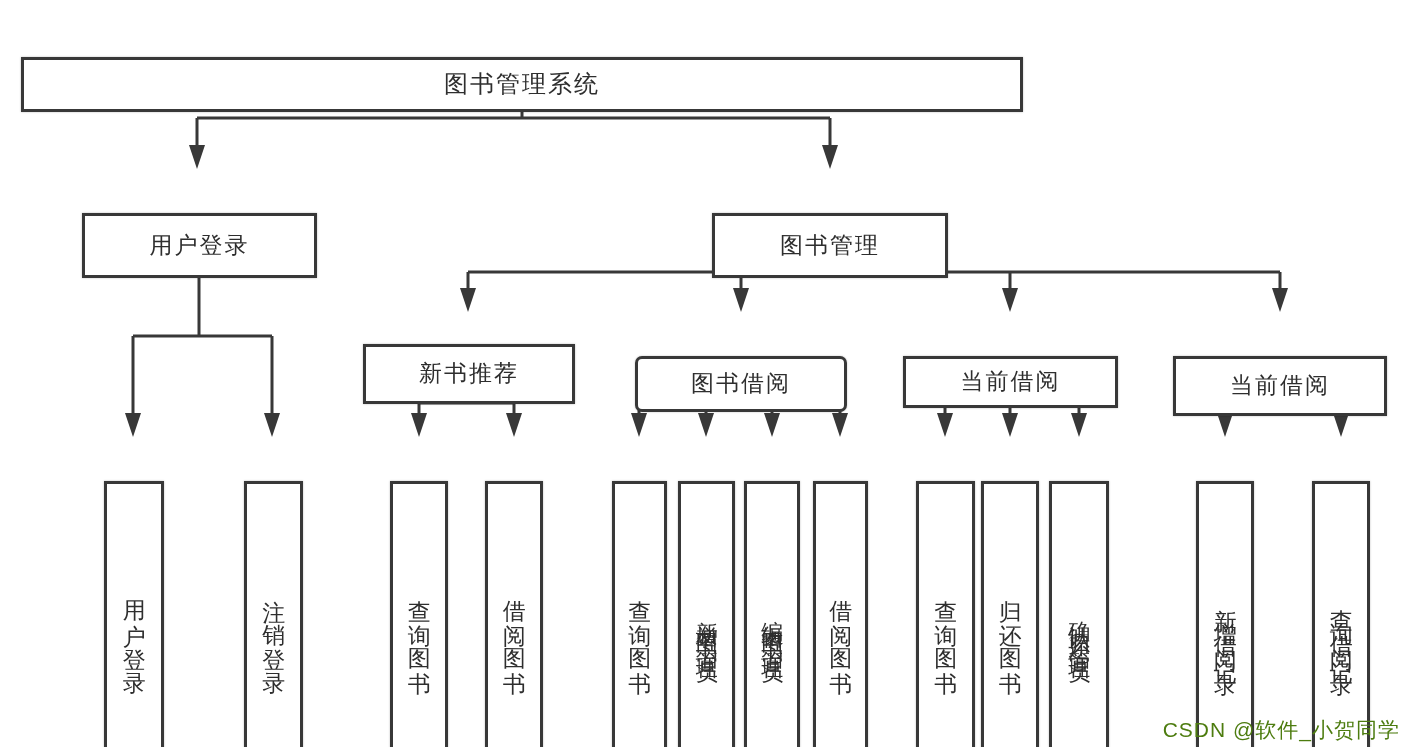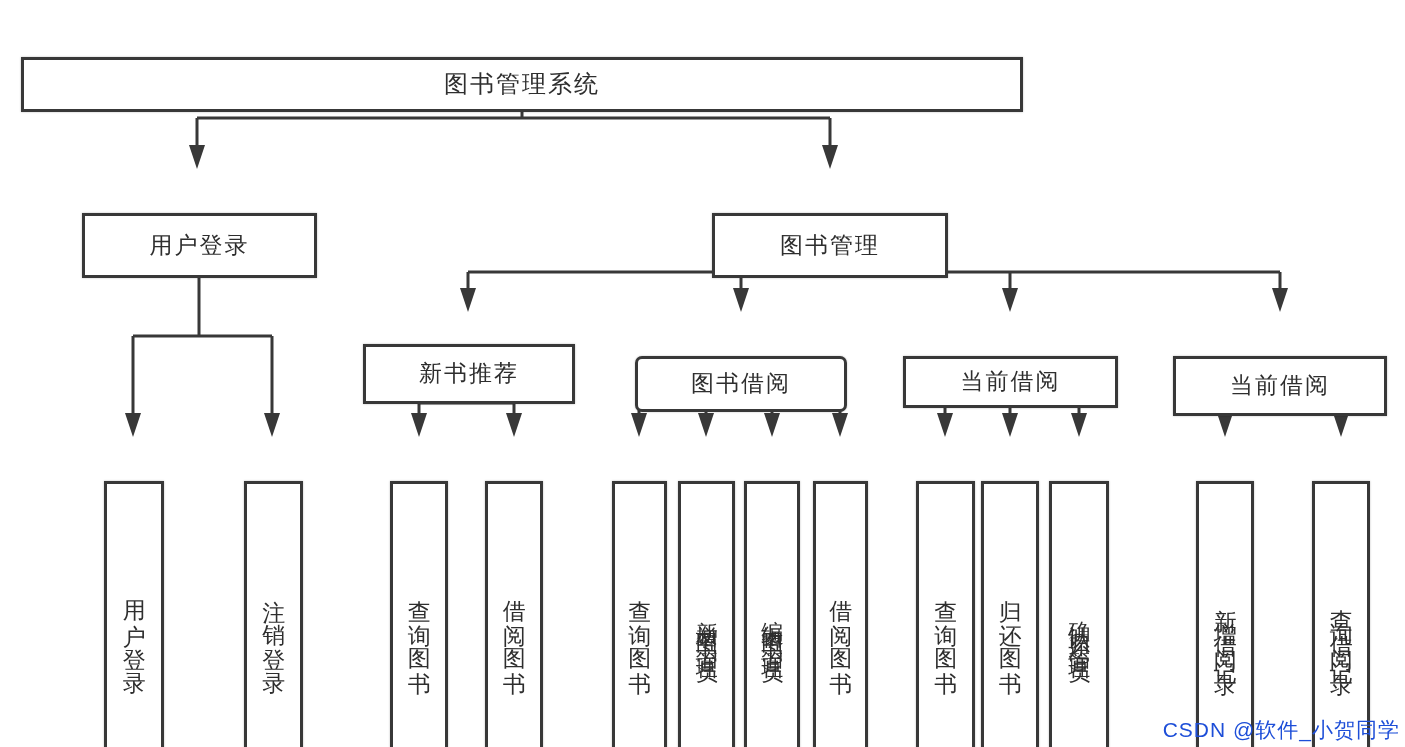--- a/index.html
+++ b/index.html
@@ -42,21 +42,21 @@
     padding: 0;
   }
   .leaf.medium { letter-spacing: 13px; }
   .leaf.tight  { letter-spacing: 6px; font-size: 22px; }
   .watermark {
     position: absolute;
     right: 5px;
     bottom: 3px;
     font-size: 21px;
     letter-spacing: 1px;
-    color: #1d4ed8;
+    color: #4d7c0f;
     z-index: 5;
     white-space: nowrap;
   }
 </style>
 </head>
 <body>
 
 <div class="canvas">
 
   <svg class="wires" viewBox="0 0 1405 747" xmlns="http://www.w3.org/2000/svg">

